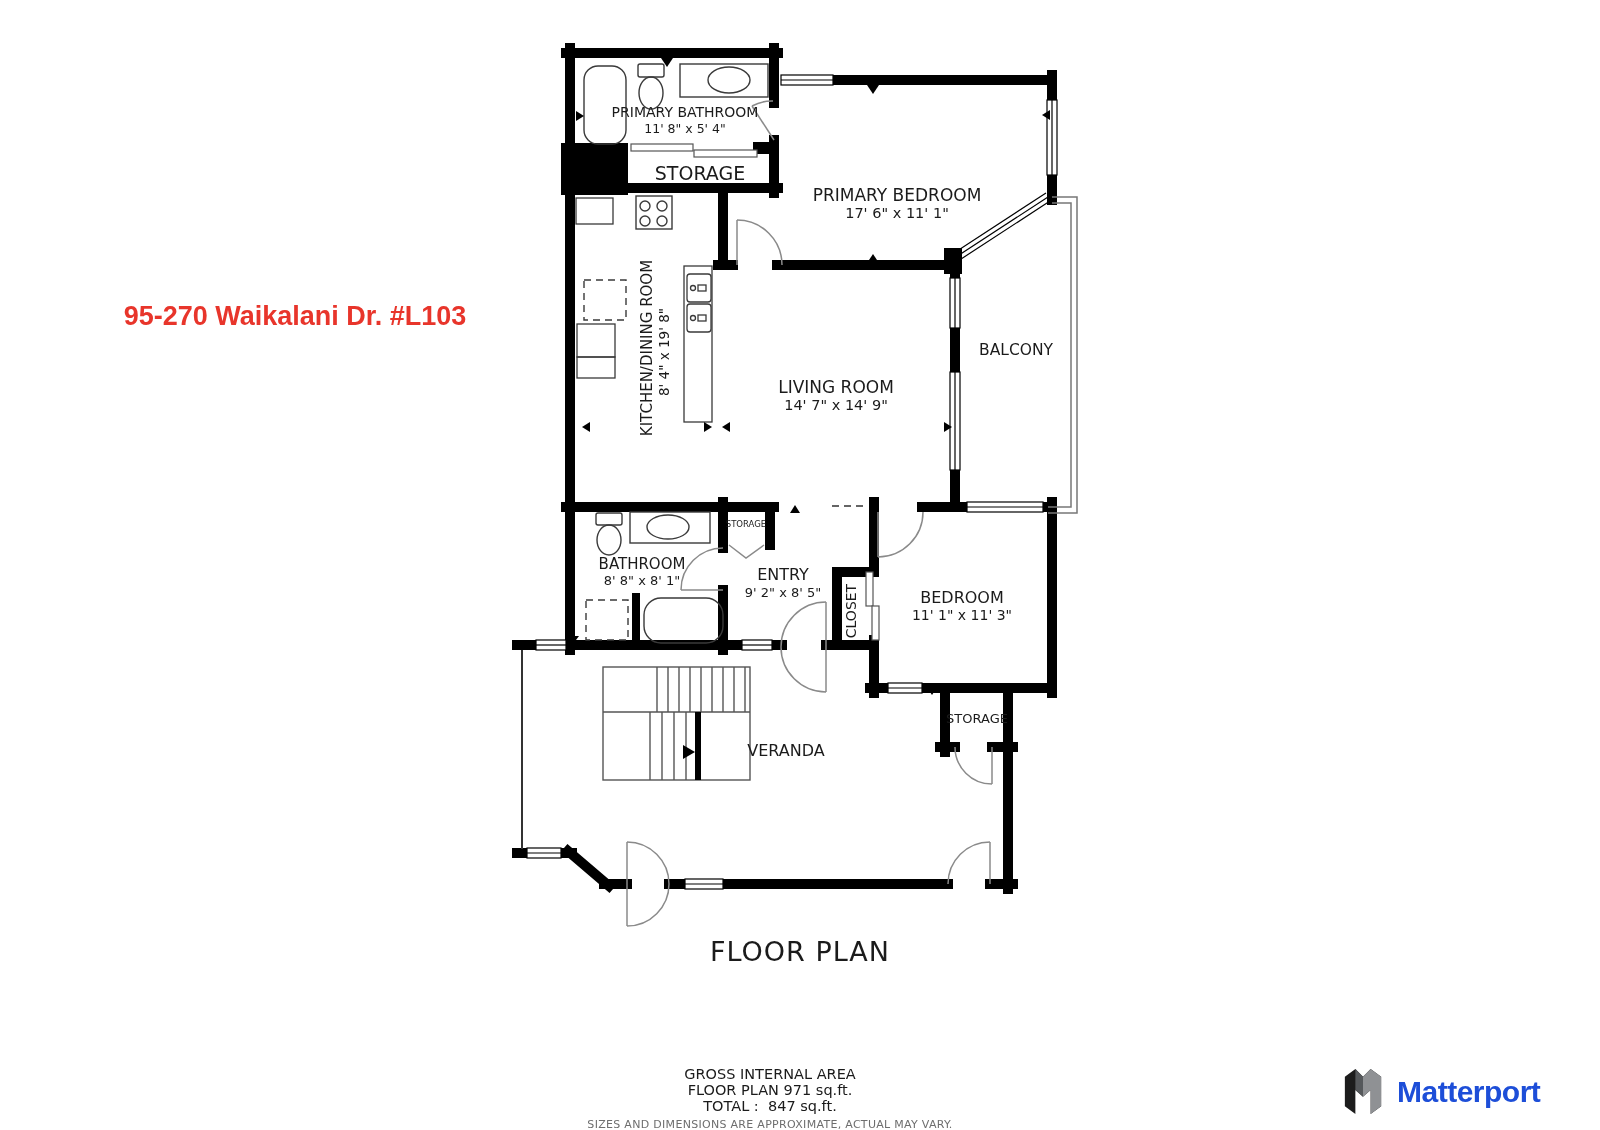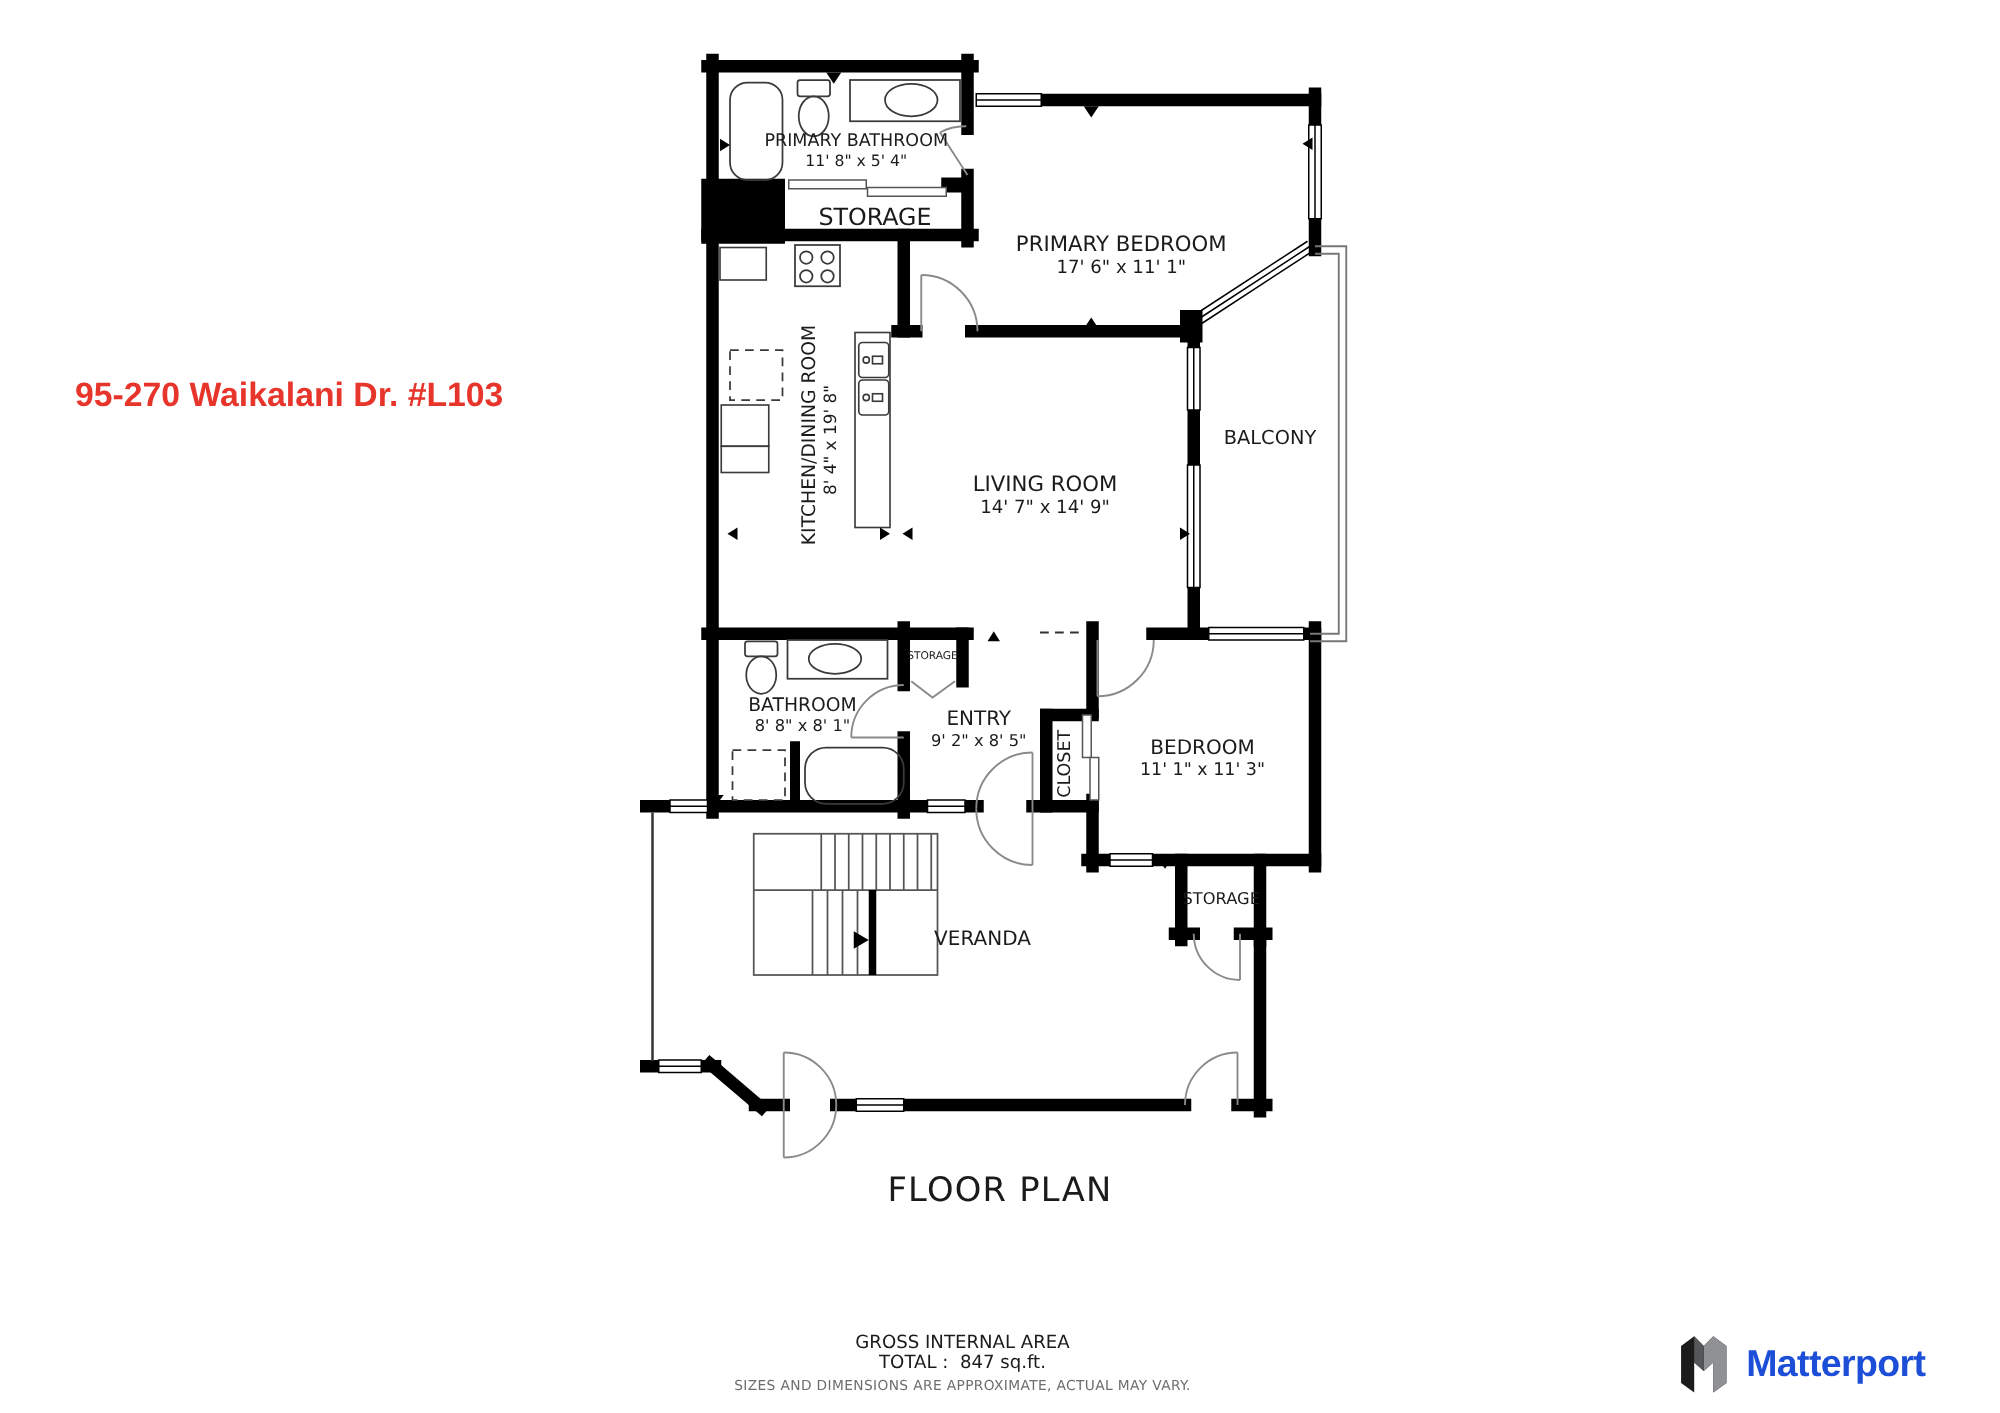--- a/index.html
+++ b/index.html
@@ -1,18 +1,18 @@
 <!DOCTYPE html>
 <html><head>
 <meta charset="utf-8">
 <style>
   html,body{margin:0;padding:0;background:#fff;}
   body{width:1600px;height:1130px;position:relative;overflow:hidden;
        font-family:"DejaVu Sans",sans-serif;}
-  .address{position:absolute;left:60px;top:299px;width:470px;text-align:left;
+  .address{position:absolute;left:60px;top:299px;width:470px;text-align:center;
            font-family:"Liberation Sans",sans-serif;font-weight:bold;
            font-size:27px;line-height:35px;}
   .plan-svg{position:absolute;left:0;top:0;}
   .footer{position:absolute;left:370px;top:1033px;width:800px;text-align:center;
           color:#1b1b1b;font-size:14.5px;line-height:16px;margin-top:33px;}
   .ft-line{white-space:pre;}
   .ft-small{font-size:11px;color:#6e6e6e;margin-top:3px;letter-spacing:.3px;}
   .brand{position:absolute;left:1342px;top:1068px;display:flex;align-items:center;gap:13px;}
   .brand-text{font-family:"Liberation Sans",sans-serif;font-weight:bold;font-size:30px;
               color:#1d4ed8;letter-spacing:-0.5px;}
@@ -267,20 +267,21 @@
     <text x="962" y="620" font-size="14">11' 1" x 11' 3"</text>
     <text x="977" y="723" font-size="13">STORAGE</text>
     <text x="786" y="756" font-size="16">VERANDA</text>
   </g>
 
   <text x="800" y="961" font-size="27" text-anchor="middle" letter-spacing="1">FLOOR PLAN</text>
 </svg>
 
 <div class="footer">
   <div class="ft-line">GROSS INTERNAL AREA</div>
+  <div class="ft-line">FLOOR PLAN 971 sq.ft.</div>
   <div class="ft-line">TOTAL :  847 sq.ft.</div>
   <div class="ft-line ft-small">SIZES AND DIMENSIONS ARE APPROXIMATE, ACTUAL MAY VARY.</div>
 </div>
 
 <div class="brand">
   <svg width="42" height="48" viewBox="0 0 44 50">
     <path d="M3,9 L14,1 L22,9 L30,1 L41,9 L41,40 L30,48 L30,23 L22,30 L14,23 L14,48 L3,40 Z" fill="#1c1c1c"></path>
     <path d="M22,9 L30,1 L41,9 L41,40 L30,48 L30,23 L22,30 Z" fill="#8f9194"></path>
     <path d="M14,1 L22,9 L22,30 L14,23 Z" fill="#55585b"></path>
   </svg>

